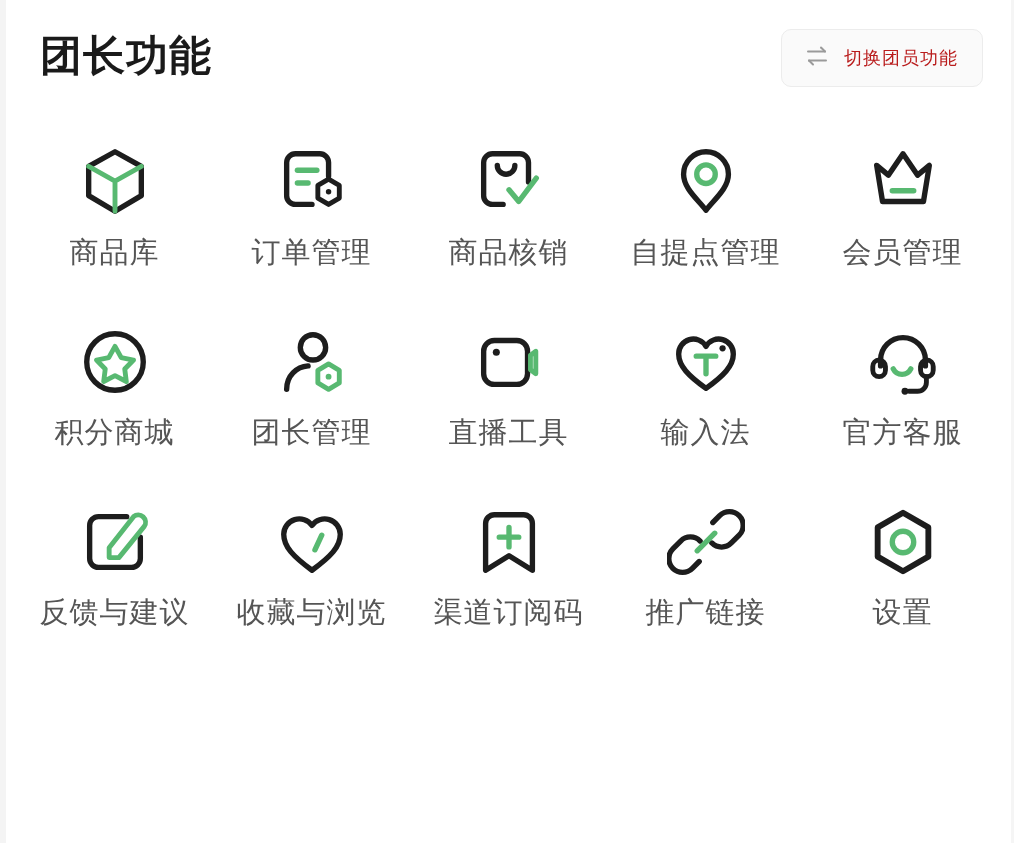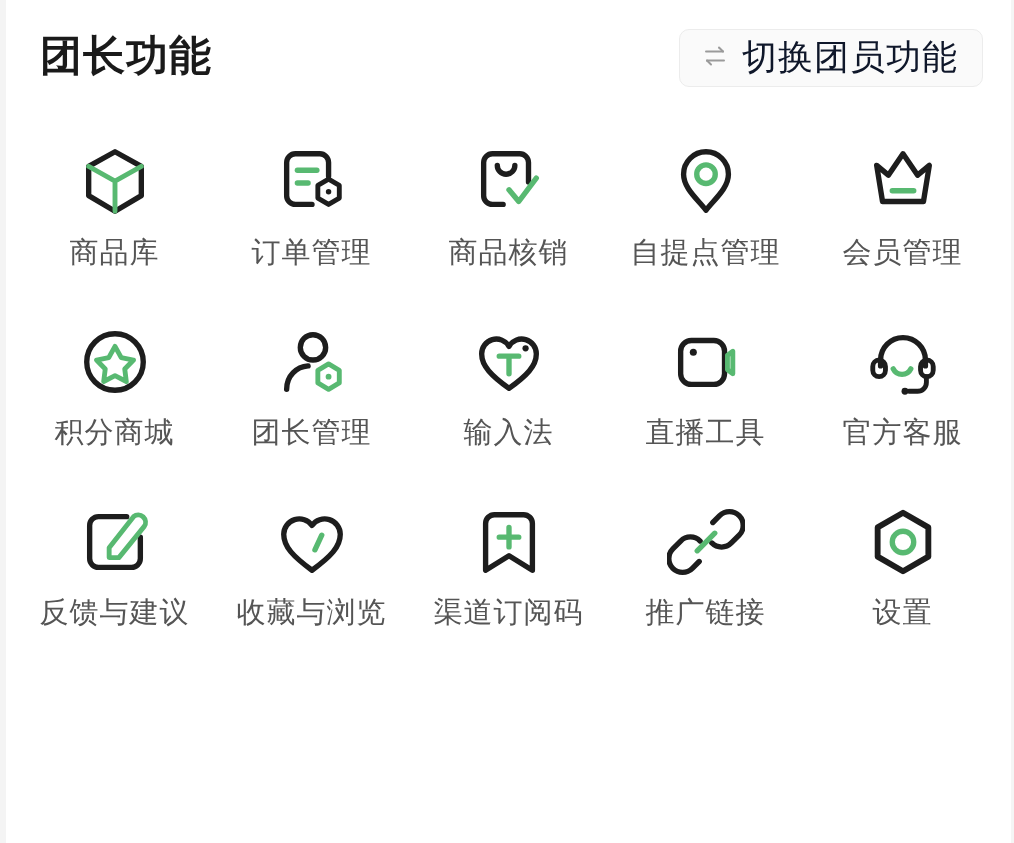--- a/index.html
+++ b/index.html
@@ -44,22 +44,22 @@
     gap: 12px;
     height: 58px;
     padding: 0 24px 0 20px;
     background: #fafafa;
     border: 1px solid #ececec;
     border-radius: 10px;
     cursor: pointer;
   }
   .switch-btn .swap-icon { flex: 0 0 auto; display: block; }
   .switch-label {
-    font-size: 35px;
-    color: #0f172a;
+    font-size: 18px;
+    color: #b91c1c;
     letter-spacing: 1px;
     white-space: nowrap;
     font-family: Liberation Mono, monospace;
   }
 
   
   .grid {
     position: absolute;
     left: 0;
     top: 128px;
@@ -191,37 +191,37 @@
           <circle cx="57" cy="55" r="3" fill="#58b971"></circle>
         </svg>
       </div>
       <div class="cell-label">团长管理</div>
     </div>
 
 
     <div class="cell">
       <div class="cell-icon">
         <svg viewBox="0 0 80 80" fill="none" stroke-linecap="round" stroke-linejoin="round">
+          <rect x="14" y="18" width="45" height="45" rx="11" stroke="#1d1d1d" stroke-width="5.5"></rect>
+          <circle cx="27" cy="30" r="3.6" fill="#1d1d1d"></circle>
+          <path d="M62 33 L67.5 29 v23 L62 48 Z" stroke="#58b971" stroke-width="5"></path>
+        </svg>
+      </div>
+      <div class="cell-label">直播工具</div>
+    </div>
+
+    <div class="cell">
+      <div class="cell-icon">
+        <svg viewBox="0 0 80 80" fill="none" stroke-linecap="round" stroke-linejoin="round">
           <path d="M40 67 C22 54 12 44 12 32 a15 15 0 0 1 28 -8 a15 15 0 0 1 28 8 c0 12 -10 22 -28 35 Z" stroke="#1d1d1d" stroke-width="5.5"></path>
           <path d="M30 34 H50 M40 34 V52" stroke="#58b971" stroke-width="5.5"></path>
           <circle cx="57" cy="26" r="3.2" fill="#1d1d1d"></circle>
         </svg>
       </div>
       <div class="cell-label">输入法</div>
-    </div>
-
-    <div class="cell">
-      <div class="cell-icon">
-        <svg viewBox="0 0 80 80" fill="none" stroke-linecap="round" stroke-linejoin="round">
-          <rect x="14" y="18" width="45" height="45" rx="11" stroke="#1d1d1d" stroke-width="5.5"></rect>
-          <circle cx="27" cy="30" r="3.6" fill="#1d1d1d"></circle>
-          <path d="M62 33 L67.5 29 v23 L62 48 Z" stroke="#58b971" stroke-width="5"></path>
-        </svg>
-      </div>
-      <div class="cell-label">直播工具</div>
     </div>
 
     <div class="cell">
       <div class="cell-icon">
         <svg viewBox="0 0 80 80" fill="none" stroke-linecap="round" stroke-linejoin="round">
           <path d="M17 44 V38 a23 23 0 0 1 46 0 v6" stroke="#1d1d1d" stroke-width="5.5"></path>
           <rect x="9" y="38" width="13" height="17" rx="6.5" stroke="#1d1d1d" stroke-width="5"></rect>
           <rect x="58" y="38" width="13" height="17" rx="6.5" stroke="#1d1d1d" stroke-width="5"></rect>
           <path d="M64 55 v6 a9 9 0 0 1 -9 9 h-9" stroke="#1d1d1d" stroke-width="5"></path>
           <circle cx="42" cy="70" r="3.5" fill="#1d1d1d"></circle>

